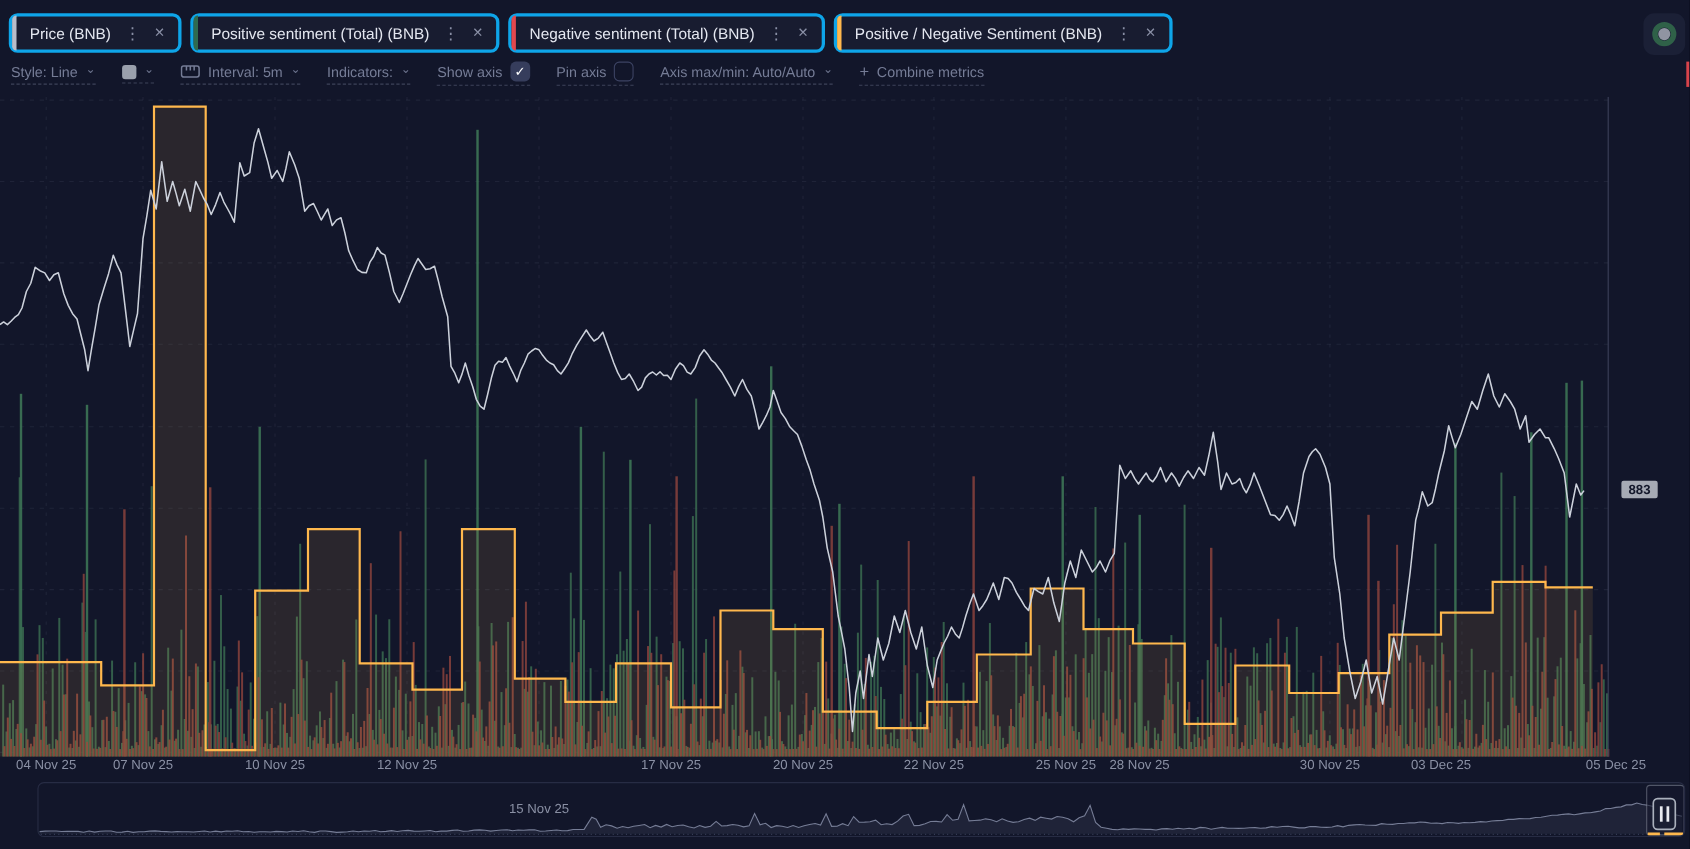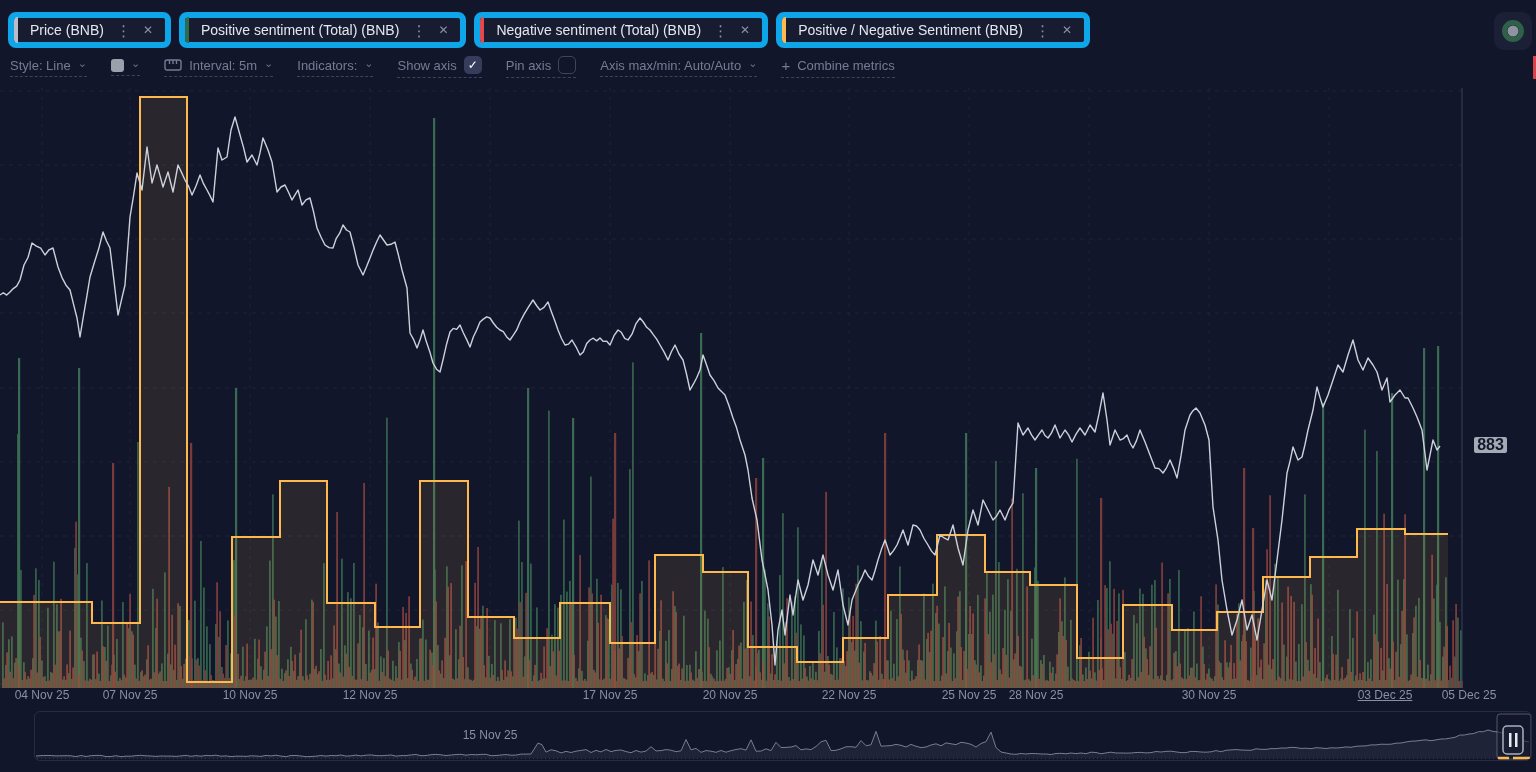--- a/index.html
+++ b/index.html
@@ -2,21 +2,21 @@
 <html><head>
 <meta charset="utf-8">
 <style>
   html,body{margin:0;padding:0;background:#0d101f;}
   .app{position:relative;width:1536px;height:772px;background:#12162a;overflow:hidden;
        font-family:"Liberation Sans",sans-serif;-webkit-font-smoothing:antialiased;}
 
   
   .chips{position:absolute;left:8px;top:12px;display:flex;gap:8px;z-index:5;}
   .chip{position:relative;display:flex;align-items:center;gap:12px;height:36px;
-        padding:0 12px 0 16px;background:#181c30;border:6px solid #0ea5e9;border-radius:8px;
+        padding:0 12px 0 16px;background:#181c30;border:3px solid #0ea5e9;border-radius:8px;
         color:#e4e7f0;font-size:14px;box-sizing:border-box;cursor:pointer;}
   .chip-accent{position:absolute;left:0;top:-1px;bottom:-1px;width:4px;border-radius:8px 0 0 8px;}
   .chip-kebab{color:#8a90a6;font-size:15px;line-height:1;cursor:pointer;}
   .chip-close{color:#8a90a6;font-size:12px;line-height:1;cursor:pointer;}
 
   .icon-btn{position:absolute;right:4px;top:12px;width:38px;height:38px;border-radius:10px;
             background:#1b2036;display:flex;align-items:center;justify-content:center;cursor:pointer;z-index:5;}
 
   .neg-axis-tick{position:absolute;right:0;top:56px;width:3px;height:23px;background:#d8434b;z-index:6;}
 
@@ -34,21 +34,21 @@
   .plus-glyph{font-size:15px;color:#757c96;}
 
   
   .plot-wrap{position:absolute;left:0;top:88px;width:1464px;height:600px;}
   .watermark{position:absolute;left:765px;top:298px;transform:translateX(-50%);
              font-size:118px;font-weight:bold;letter-spacing:4px;color:rgba(200,212,255,0.05);
              white-space:nowrap;z-index:1;pointer-events:none;}
   .y-axis{position:absolute;left:1477px;top:88px;width:58px;height:600px;z-index:4;}
   .y-tick{position:absolute;left:0;color:#8a90a4;font-size:12px;}
   .price-badge{position:absolute;left:1474px;top:437px;width:33px;height:16px;background:#a6aab4;
-               border-radius:2px;color:#14182b;font-size:16px;font-weight:bold;display:flex;
+               border-radius:2px;color:#14182b;font-size:12px;font-weight:bold;display:flex;
                align-items:center;justify-content:center;z-index:5;}
   .x-axis{position:absolute;left:0;top:688px;width:1392px;height:18px;z-index:4;}
   .x-tick{position:absolute;top:0;width:90px;margin-left:-45px;text-align:center;
           color:#8a90a4;font-size:12px;white-space:nowrap;}
 
   
   .navigator{position:absolute;left:34px;top:711px;width:1498px;height:50px;
              border:1px solid #272c44;border-radius:6px;box-sizing:border-box;overflow:hidden;}
 </style>
 </head>
@@ -1173,21 +1173,21 @@
       <div class="x-tick" style="left: 130px;">07 Nov 25</div>
       <div class="x-tick" style="left: 250px;">10 Nov 25</div>
       <div class="x-tick" style="left: 370px;">12 Nov 25</div>
       <div class="x-tick" style="left: 490px; margin-top: 40px;">15 Nov 25</div>
       <div class="x-tick" style="left: 610px;">17 Nov 25</div>
       <div class="x-tick" style="left: 730px;">20 Nov 25</div>
       <div class="x-tick" style="left: 849px;">22 Nov 25</div>
       <div class="x-tick" style="left: 969px;">25 Nov 25</div>
       <div class="x-tick" style="left: 1036px;">28 Nov 25</div>
       <div class="x-tick" style="left: 1209px;">30 Nov 25</div>
-      <div class="x-tick" style="left: 1385px; text-decoration: underline;">03 Dec 25</div>
+      <div class="x-tick" style="left: 1310px;">03 Dec 25</div>
       <div class="x-tick" style="left: 1469px;">05 Dec 25</div>
     </div>
 
   <div class="navigator">
     <svg width="1498" height="50" viewBox="0 0 1498 50">
         <path d="M1,44 L6.0,43.6 L11.0,43.5 L16.0,43.5 L21.0,43.9 L26.0,43.8 L31.0,43.7 L36.0,43.8 L41.0,44.6 L46.0,43.5 L51.0,44.5 L56.0,43.7 L61.0,43.4 L66.0,43.4 L71.0,44.6 L76.0,44.5 L81.0,43.7 L86.0,44.7 L91.0,44.2 L96.0,44.2 L101.0,43.6 L106.0,43.3 L111.0,43.8 L116.0,44.0 L121.0,44.4 L126.0,44.0 L131.0,44.1 L136.0,44.1 L141.0,44.4 L146.0,43.9 L151.0,43.4 L156.0,44.3 L161.0,43.6 L166.0,44.2 L171.0,43.4 L176.0,43.7 L181.0,43.2 L186.0,44.2 L191.0,43.9 L196.0,44.6 L201.0,44.2 L206.0,44.2 L211.0,44.4 L216.0,43.8 L221.0,44.0 L226.0,44.4 L231.0,43.4 L236.0,43.9 L241.0,43.2 L246.0,44.1 L251.0,44.7 L256.0,43.5 L261.0,43.5 L266.0,44.0 L271.0,44.7 L276.0,44.5 L281.0,44.2 L286.0,43.5 L291.0,44.1 L296.0,43.5 L301.0,43.7 L306.0,43.0 L311.0,44.1 L316.0,43.8 L321.0,43.1 L326.0,43.9 L331.0,43.2 L336.0,42.9 L341.0,43.6 L346.0,43.7 L351.0,43.4 L356.0,43.0 L361.0,44.1 L366.0,43.6 L371.0,43.6 L376.0,42.9 L381.0,42.5 L386.0,43.7 L391.0,43.5 L396.0,42.7 L401.0,42.4 L406.0,42.8 L411.0,43.6 L416.0,43.0 L421.0,42.5 L426.0,42.3 L431.0,43.2 L436.0,42.5 L441.0,42.8 L446.0,42.4 L451.0,42.3 L456.0,43.7 L461.0,43.5 L466.0,43.0 L471.0,42.6 L476.0,43.2 L481.0,43.1 L486.0,42.1 L491.0,42.1 L496.0,42.0 L503.0,31.0 L507.0,32.7 L511.0,40.1 L516.0,37.8 L521.0,38.8 L526.0,40.9 L531.0,39.4 L536.0,40.5 L541.0,39.2 L546.0,38.4 L551.0,37.6 L556.0,40.5 L561.0,38.4 L566.0,39.9 L571.0,37.5 L576.0,39.6 L581.0,38.4 L586.0,38.0 L591.0,39.6 L596.0,40.7 L601.0,38.5 L606.0,40.1 L611.0,39.1 L616.0,34.7 L621.0,38.9 L626.0,38.6 L631.0,37.6 L636.0,38.2 L641.0,39.7 L646.0,38.8 L651.0,27.5 L656.0,37.8 L661.0,36.4 L666.0,40.3 L671.0,38.6 L676.0,39.2 L681.0,40.3 L686.0,38.5 L691.0,40.2 L696.0,38.7 L701.0,37.5 L706.0,36.7 L711.0,38.1 L716.0,27.8 L721.0,39.2 L726.0,39.1 L731.0,36.8 L736.0,38.6 L741.0,30.3 L746.0,35.5 L751.0,35.4 L756.0,35.0 L761.0,33.6 L766.0,37.8 L771.0,36.9 L776.0,37.6 L781.0,34.5 L786.0,29.8 L791.0,28.3 L796.0,38.6 L801.0,38.3 L806.0,36.8 L811.0,34.8 L816.0,34.7 L821.0,35.3 L826.0,28.6 L831.0,33.7 L836.0,32.8 L841.0,19.4 L846.0,34.2 L851.0,33.9 L856.0,33.6 L861.0,32.4 L866.0,33.3 L871.0,35.0 L876.0,32.4 L881.0,34.3 L886.0,35.6 L891.0,35.0 L896.0,33.0 L901.0,31.8 L906.0,33.8 L911.0,30.9 L916.0,31.8 L921.0,32.6 L926.0,30.3 L931.0,31.0 L936.0,32.3 L941.0,35.1 L946.0,31.5 L951.0,29.7 L956.0,20.1 L961.0,35.6 L966.0,40.0 L971.0,41.0 L976.0,42.0 L981.0,42.3 L986.0,41.5 L991.0,42.0 L996.0,41.5 L1001.0,41.6 L1006.0,42.0 L1011.0,42.0 L1016.0,42.5 L1021.0,41.5 L1026.0,41.3 L1031.0,41.8 L1036.0,41.0 L1041.0,41.6 L1046.0,41.0 L1051.0,41.7 L1056.0,40.2 L1061.0,40.5 L1066.0,41.8 L1071.0,40.9 L1076.0,40.2 L1081.0,41.0 L1086.0,41.0 L1091.0,41.1 L1096.0,41.0 L1101.0,40.5 L1106.0,40.4 L1111.0,40.9 L1116.0,40.6 L1121.0,39.5 L1126.0,40.0 L1131.0,39.4 L1136.0,39.2 L1141.0,39.9 L1146.0,40.6 L1151.0,40.6 L1156.0,39.4 L1161.0,39.5 L1166.0,40.0 L1171.0,40.2 L1176.0,39.8 L1181.0,38.6 L1186.0,39.7 L1191.0,38.3 L1196.0,37.9 L1201.0,37.6 L1206.0,38.0 L1211.0,38.2 L1216.0,38.3 L1221.0,36.8 L1226.0,37.3 L1231.0,37.4 L1236.0,36.6 L1241.0,36.7 L1246.0,36.0 L1251.0,36.1 L1256.0,35.3 L1261.0,35.6 L1266.0,36.4 L1271.0,36.2 L1276.0,36.7 L1281.0,35.7 L1286.0,36.0 L1291.0,36.5 L1296.0,35.8 L1301.0,36.0 L1306.0,35.6 L1311.0,34.9 L1316.0,35.3 L1321.0,34.3 L1326.0,34.0 L1331.0,33.9 L1336.0,32.9 L1341.0,32.9 L1346.0,32.2 L1351.0,32.3 L1356.0,32.2 L1361.0,31.2 L1366.0,31.0 L1371.0,30.0 L1376.0,29.2 L1381.0,29.0 L1386.0,28.3 L1391.0,27.9 L1396.0,28.7 L1401.0,27.9 L1406.0,27.0 L1410.7,26.9 L1415.3,26.1 L1420.0,25.3 L1424.7,23.1 L1429.3,23.0 L1434.0,22.0 L1438.8,21.5 L1443.5,19.7 L1448.3,19.7 L1453.0,18.0 L1458.0,19.4 L1463.0,20.0 L1468.0,21.2 L1473.0,24.0 L1477.5,26.5 L1482.0,28.0 L1488.0,28.7 L1494.0,30.0 L1494,46 L1,46 Z" fill="rgba(150,160,190,0.10)" stroke="none"></path>
         <path d="M1,44 L6.0,43.6 L11.0,43.5 L16.0,43.5 L21.0,43.9 L26.0,43.8 L31.0,43.7 L36.0,43.8 L41.0,44.6 L46.0,43.5 L51.0,44.5 L56.0,43.7 L61.0,43.4 L66.0,43.4 L71.0,44.6 L76.0,44.5 L81.0,43.7 L86.0,44.7 L91.0,44.2 L96.0,44.2 L101.0,43.6 L106.0,43.3 L111.0,43.8 L116.0,44.0 L121.0,44.4 L126.0,44.0 L131.0,44.1 L136.0,44.1 L141.0,44.4 L146.0,43.9 L151.0,43.4 L156.0,44.3 L161.0,43.6 L166.0,44.2 L171.0,43.4 L176.0,43.7 L181.0,43.2 L186.0,44.2 L191.0,43.9 L196.0,44.6 L201.0,44.2 L206.0,44.2 L211.0,44.4 L216.0,43.8 L221.0,44.0 L226.0,44.4 L231.0,43.4 L236.0,43.9 L241.0,43.2 L246.0,44.1 L251.0,44.7 L256.0,43.5 L261.0,43.5 L266.0,44.0 L271.0,44.7 L276.0,44.5 L281.0,44.2 L286.0,43.5 L291.0,44.1 L296.0,43.5 L301.0,43.7 L306.0,43.0 L311.0,44.1 L316.0,43.8 L321.0,43.1 L326.0,43.9 L331.0,43.2 L336.0,42.9 L341.0,43.6 L346.0,43.7 L351.0,43.4 L356.0,43.0 L361.0,44.1 L366.0,43.6 L371.0,43.6 L376.0,42.9 L381.0,42.5 L386.0,43.7 L391.0,43.5 L396.0,42.7 L401.0,42.4 L406.0,42.8 L411.0,43.6 L416.0,43.0 L421.0,42.5 L426.0,42.3 L431.0,43.2 L436.0,42.5 L441.0,42.8 L446.0,42.4 L451.0,42.3 L456.0,43.7 L461.0,43.5 L466.0,43.0 L471.0,42.6 L476.0,43.2 L481.0,43.1 L486.0,42.1 L491.0,42.1 L496.0,42.0 L503.0,31.0 L507.0,32.7 L511.0,40.1 L516.0,37.8 L521.0,38.8 L526.0,40.9 L531.0,39.4 L536.0,40.5 L541.0,39.2 L546.0,38.4 L551.0,37.6 L556.0,40.5 L561.0,38.4 L566.0,39.9 L571.0,37.5 L576.0,39.6 L581.0,38.4 L586.0,38.0 L591.0,39.6 L596.0,40.7 L601.0,38.5 L606.0,40.1 L611.0,39.1 L616.0,34.7 L621.0,38.9 L626.0,38.6 L631.0,37.6 L636.0,38.2 L641.0,39.7 L646.0,38.8 L651.0,27.5 L656.0,37.8 L661.0,36.4 L666.0,40.3 L671.0,38.6 L676.0,39.2 L681.0,40.3 L686.0,38.5 L691.0,40.2 L696.0,38.7 L701.0,37.5 L706.0,36.7 L711.0,38.1 L716.0,27.8 L721.0,39.2 L726.0,39.1 L731.0,36.8 L736.0,38.6 L741.0,30.3 L746.0,35.5 L751.0,35.4 L756.0,35.0 L761.0,33.6 L766.0,37.8 L771.0,36.9 L776.0,37.6 L781.0,34.5 L786.0,29.8 L791.0,28.3 L796.0,38.6 L801.0,38.3 L806.0,36.8 L811.0,34.8 L816.0,34.7 L821.0,35.3 L826.0,28.6 L831.0,33.7 L836.0,32.8 L841.0,19.4 L846.0,34.2 L851.0,33.9 L856.0,33.6 L861.0,32.4 L866.0,33.3 L871.0,35.0 L876.0,32.4 L881.0,34.3 L886.0,35.6 L891.0,35.0 L896.0,33.0 L901.0,31.8 L906.0,33.8 L911.0,30.9 L916.0,31.8 L921.0,32.6 L926.0,30.3 L931.0,31.0 L936.0,32.3 L941.0,35.1 L946.0,31.5 L951.0,29.7 L956.0,20.1 L961.0,35.6 L966.0,40.0 L971.0,41.0 L976.0,42.0 L981.0,42.3 L986.0,41.5 L991.0,42.0 L996.0,41.5 L1001.0,41.6 L1006.0,42.0 L1011.0,42.0 L1016.0,42.5 L1021.0,41.5 L1026.0,41.3 L1031.0,41.8 L1036.0,41.0 L1041.0,41.6 L1046.0,41.0 L1051.0,41.7 L1056.0,40.2 L1061.0,40.5 L1066.0,41.8 L1071.0,40.9 L1076.0,40.2 L1081.0,41.0 L1086.0,41.0 L1091.0,41.1 L1096.0,41.0 L1101.0,40.5 L1106.0,40.4 L1111.0,40.9 L1116.0,40.6 L1121.0,39.5 L1126.0,40.0 L1131.0,39.4 L1136.0,39.2 L1141.0,39.9 L1146.0,40.6 L1151.0,40.6 L1156.0,39.4 L1161.0,39.5 L1166.0,40.0 L1171.0,40.2 L1176.0,39.8 L1181.0,38.6 L1186.0,39.7 L1191.0,38.3 L1196.0,37.9 L1201.0,37.6 L1206.0,38.0 L1211.0,38.2 L1216.0,38.3 L1221.0,36.8 L1226.0,37.3 L1231.0,37.4 L1236.0,36.6 L1241.0,36.7 L1246.0,36.0 L1251.0,36.1 L1256.0,35.3 L1261.0,35.6 L1266.0,36.4 L1271.0,36.2 L1276.0,36.7 L1281.0,35.7 L1286.0,36.0 L1291.0,36.5 L1296.0,35.8 L1301.0,36.0 L1306.0,35.6 L1311.0,34.9 L1316.0,35.3 L1321.0,34.3 L1326.0,34.0 L1331.0,33.9 L1336.0,32.9 L1341.0,32.9 L1346.0,32.2 L1351.0,32.3 L1356.0,32.2 L1361.0,31.2 L1366.0,31.0 L1371.0,30.0 L1376.0,29.2 L1381.0,29.0 L1386.0,28.3 L1391.0,27.9 L1396.0,28.7 L1401.0,27.9 L1406.0,27.0 L1410.7,26.9 L1415.3,26.1 L1420.0,25.3 L1424.7,23.1 L1429.3,23.0 L1434.0,22.0 L1438.8,21.5 L1443.5,19.7 L1448.3,19.7 L1453.0,18.0 L1458.0,19.4 L1463.0,20.0 L1468.0,21.2 L1473.0,24.0 L1477.5,26.5 L1482.0,28.0 L1488.0,28.7 L1494.0,30.0" fill="none" stroke="#767d96" stroke-width="1"></path>
         <line x1="2" y1="46.5" x2="1496" y2="46.5" stroke="rgba(140,150,185,0.3)" stroke-width="1" stroke-dasharray="1 3"></line>
         <rect x="1462" y="2" width="34" height="45" rx="3" fill="rgba(20,24,44,0.55)" stroke="rgba(160,166,180,0.45)" stroke-width="1"></rect>
         <g>

